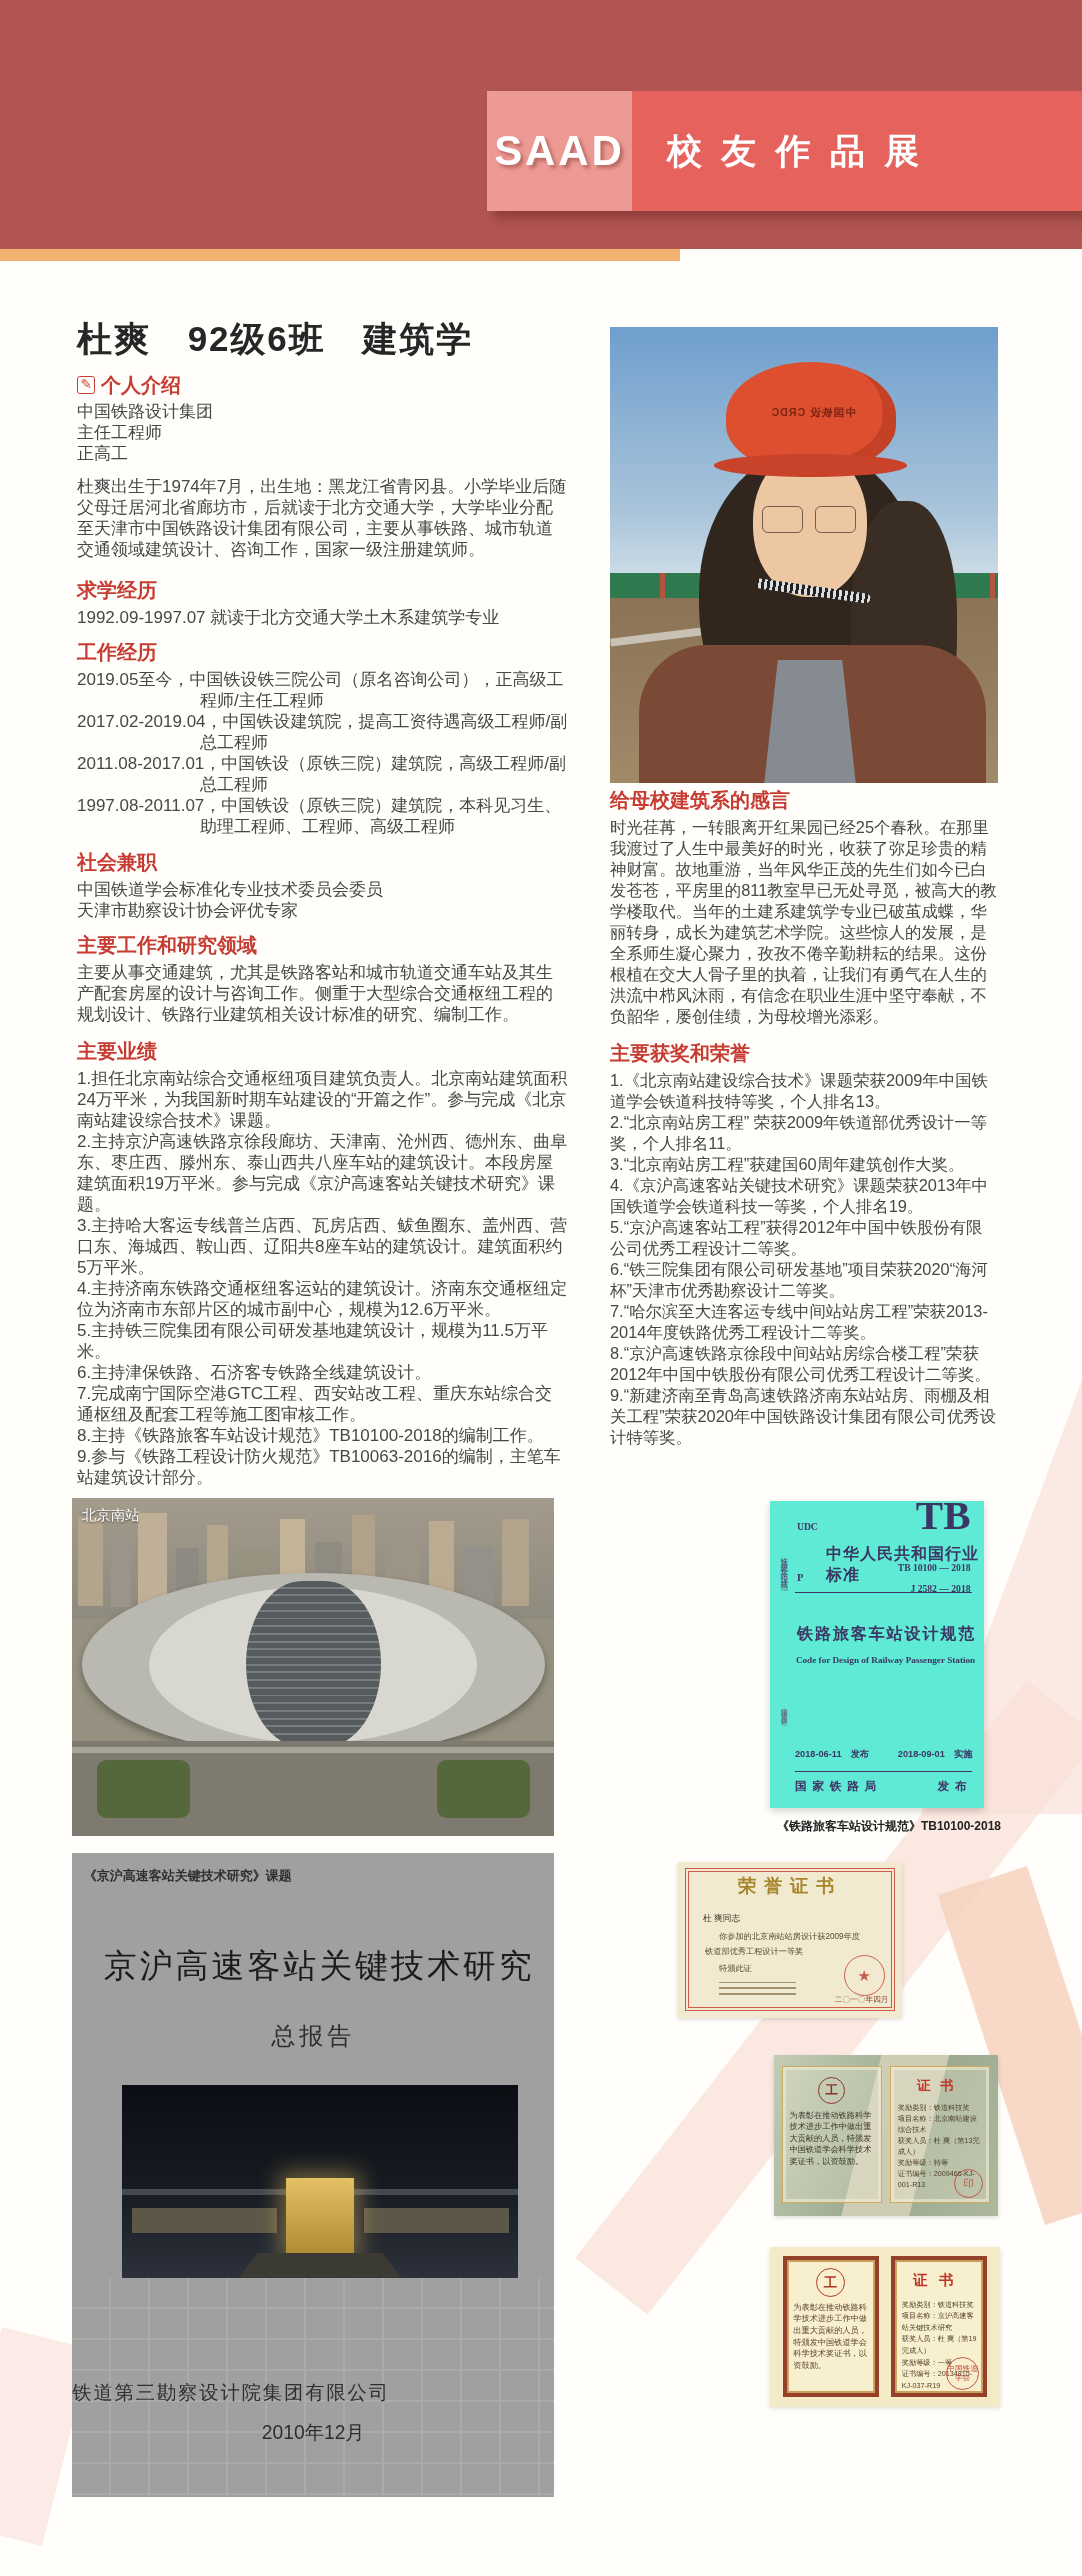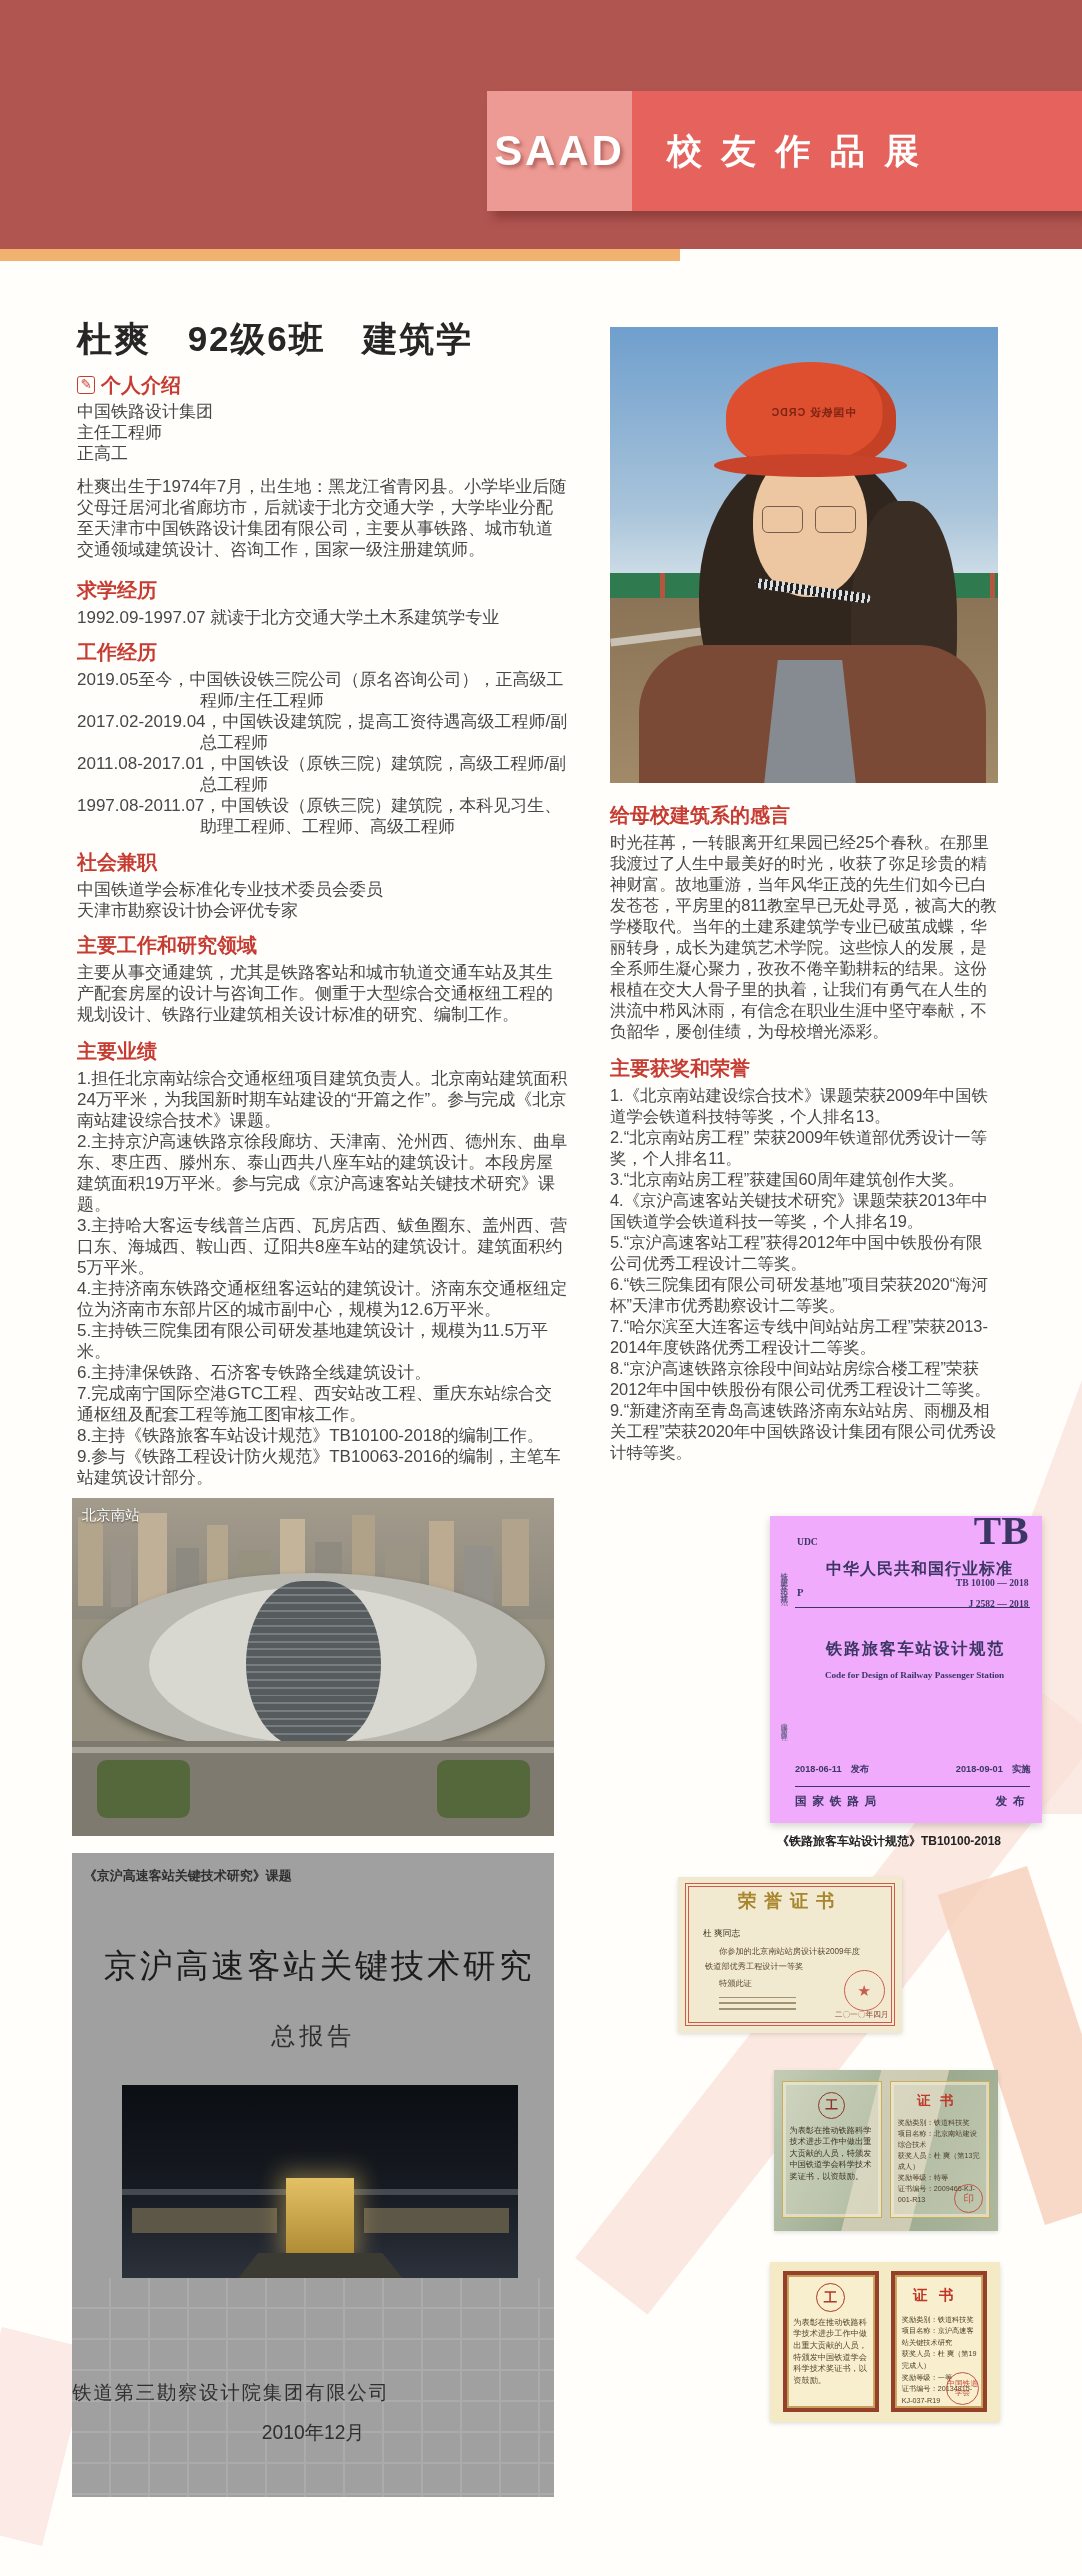--- a/index.html
+++ b/index.html
@@ -93,21 +93,21 @@
     box-shadow:0 0 21px 5.8px rgba(226,190,100,.45);}
   .rp-apron{position:absolute;left:116px;top:168px;width:164px;height:25px;background:#3b3a33;
     clip-path:polygon(12% 0,88% 0,100% 100%,0 100%);}
   .rp-grid{position:absolute;left:0;top:425px;width:100%;height:220px;opacity:.25;
     background:repeating-linear-gradient(90deg,transparent 0 37px,#cfcfcf 37px 39px),
                repeating-linear-gradient(transparent 0 29px,#cfcfcf 29px 31px);}
   .rp-pub{position:absolute;left:0;top:529px;width:100%;text-align:left;font-size:19.3px;color:#2f2f2f;letter-spacing:1.9px;}
   .rp-date{position:absolute;left:0;top:569px;width:100%;text-align:center;font-size:19.3px;color:#2f2f2f;}
 
   
-  .tb{position:relative;width:272px;height:307px;margin:53px 0 0 160px;background:#f0abfc;
+  .tb{position:relative;width:214px;height:307px;margin:53px 0 0 160px;background:#5eead4;
     box-shadow:0 2.9px 7.7px rgba(0,0,0,.18);color:#3b3664;}
   .tb-serif{font-family:"Liberation Serif","DejaVu Serif",serif;}
   .tb-side{position:absolute;left:3.9px;top:50px;writing-mode:vertical-rl;font-size:7.7px;letter-spacing:2.9px;color:#555178;}
   .tb-press{position:absolute;left:3.9px;top:201px;writing-mode:vertical-rl;font-size:6.8px;letter-spacing:1.9px;color:#6a6688;}
   .tb-udc{position:absolute;left:27px;top:15.4px;font-size:9.6px;font-weight:bold;}
   .tb-p{position:absolute;left:27px;top:66px;font-size:10.6px;font-weight:bold;}
   .tb-std{position:absolute;left:56px;top:42px;font-size:16px;font-weight:bold;letter-spacing:1px;}
   .tb-big{position:absolute;right:13.5px;top:3.9px;font-size:41px;font-weight:bold;}
   .tb-c1{position:absolute;right:13.5px;top:56px;font-size:9.6px;font-weight:bold;text-align:right;}
   .tb-rule{position:absolute;left:25px;right:11.6px;top:91px;border-bottom:1.9px solid #3b3664;}
@@ -292,21 +292,21 @@
       <div class="p-shirt"></div>
       <div class="p-face"></div>
       <div class="p-strap"></div>
       <div class="p-helmet"></div>
       <div class="p-brim"></div>
       <div class="p-helmet-txt">中国铁设 CRDC</div>
       <div class="p-glass l"></div>
       <div class="p-glass r"></div>
     </div>
 
-    <div class="sec-h" style="margin-top:21px;">给母校建筑系的感言</div>
+    <div class="sec-h" style="margin-top:6px;">给母校建筑系的感言</div>
     <p class="line">时光荏苒，一转眼离开红果园已经25个春秋。在那里我渡过了人生中最美好的时光，收获了弥足珍贵的精神财富。故地重游，当年风华正茂的先生们如今已白发苍苍，平房里的811教室早已无处寻觅，被高大的教学楼取代。当年的土建系建筑学专业已破茧成蝶，华丽转身，成长为建筑艺术学院。这些惊人的发展，是全系师生凝心聚力，孜孜不倦辛勤耕耘的结果。这份根植在交大人骨子里的执着，让我们有勇气在人生的洪流中栉风沐雨，有信念在职业生涯中坚守奉献，不负韶华，屡创佳绩，为母校增光添彩。</p>
 
     <div class="sec-h" style="margin-top:15.4px;">主要获奖和荣誉</div>
     <p class="num-item">1.《北京南站建设综合技术》课题荣获2009年中国铁道学会铁道科技特等奖，个人排名13。</p>
     <p class="num-item">2.“北京南站房工程” 荣获2009年铁道部优秀设计一等奖，个人排名11。</p>
     <p class="num-item">3.“北京南站房工程”获建国60周年建筑创作大奖。</p>
     <p class="num-item">4.《京沪高速客站关键技术研究》课题荣获2013年中国铁道学会铁道科技一等奖，个人排名19。</p>
     <p class="num-item">5.“京沪高速客站工程”获得2012年中国中铁股份有限公司优秀工程设计二等奖。</p>
     <p class="num-item">6.“铁三院集团有限公司研发基地”项目荣获2020“海河杯”天津市优秀勘察设计二等奖。</p>
     <p class="num-item">7.“哈尔滨至大连客运专线中间站站房工程”荣获2013-2014年度铁路优秀工程设计二等奖。</p>

